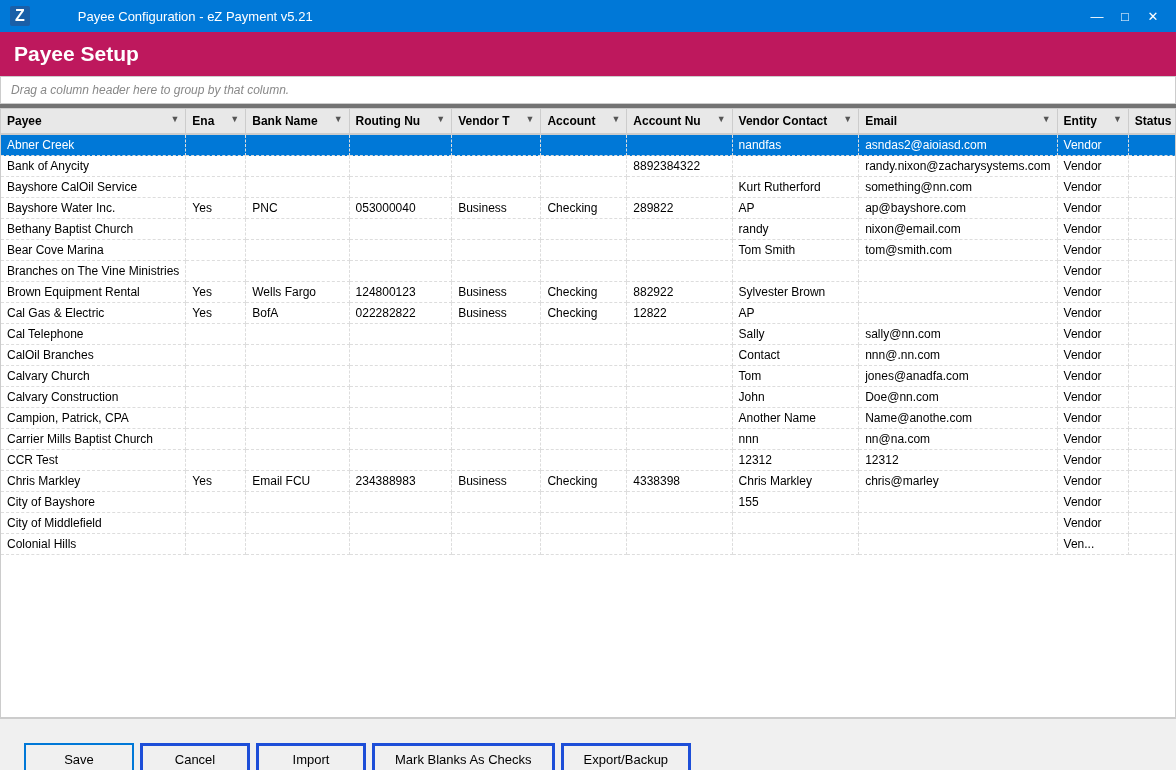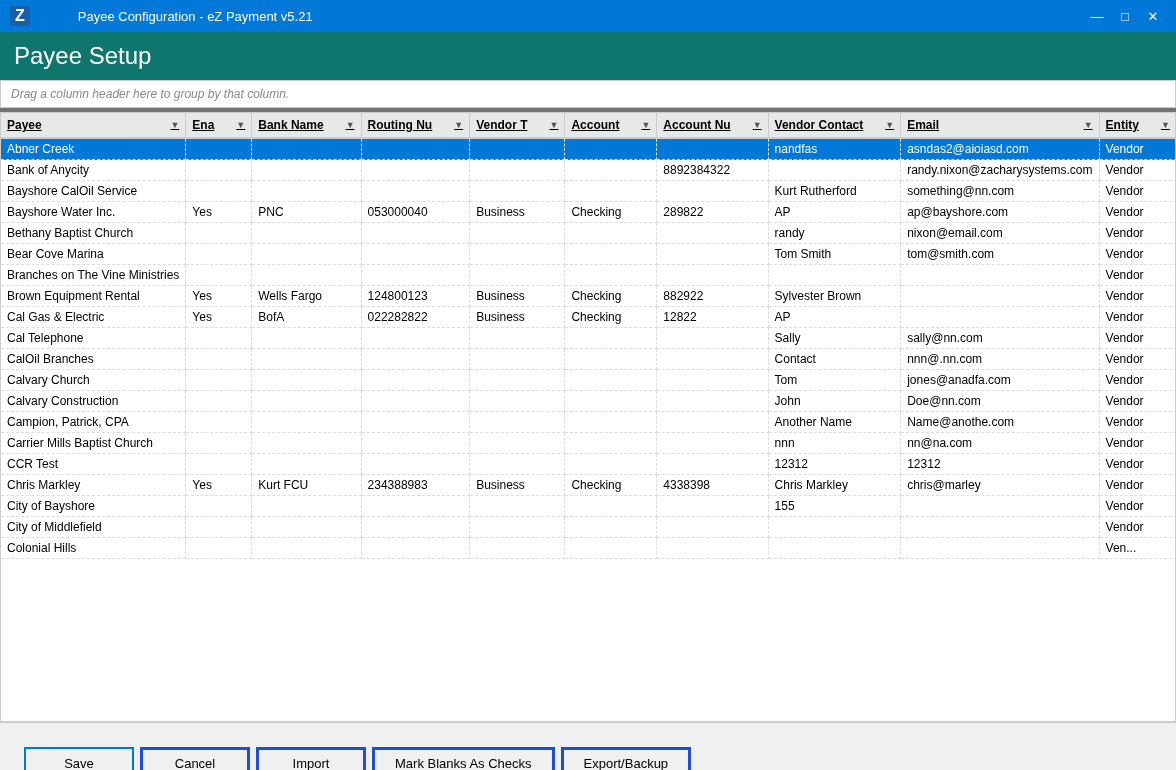--- a/index.html
+++ b/index.html
@@ -25,25 +25,25 @@
       width: 26px;
       height: 22px;
       cursor: pointer;
       font-size: 13px;
       display: flex;
       align-items: center;
       justify-content: center;
     }
 
     .header-bar {
-      background: #0f766e;
+      background: #be185d;
       color: white;
       padding: 10px 14px;
-      font-size: 24px;
-      font-weight: 400;
+      font-size: 21px;
+      font-weight: 700;
     }
 
     .main-content {
       background: #737373;
       height: calc(770px - 32px - 46px - 50px);
       display: flex;
       flex-direction: column;
     }
 
     .group-bar {
@@ -83,23 +83,22 @@
       border-right: 1px solid #ccc;
       white-space: nowrap;
       font-weight: 600;
       background: #e8e8e8;
       user-select: none;
       cursor: pointer;
     }
 
     th .col-header {
       display: flex;
-      align-items: center;
-      gap: 22px;
-      text-decoration: underline;
+      align-items: flex-start;
+      gap: 16px;
     }
 
     th .filter-icon {
       font-size: 9px;
       color: #555;
       margin-left: auto;
     }
 
     td {
       padding: 3px 6px;
@@ -432,21 +431,21 @@
             <td></td>
             <td></td>
             <td>12312</td>
             <td>12312</td>
             <td>Vendor</td>
             <td></td>
           </tr>
           <tr>
             <td>Chris Markley</td>
             <td>Yes</td>
-            <td>Kurt FCU</td>
+            <td>Email FCU</td>
             <td>234388983</td>
             <td>Business</td>
             <td>Checking</td>
             <td>4338398</td>
             <td>Chris Markley</td>
             <td>chris@marley</td>
             <td>Vendor</td>
             <td></td>
           </tr>
           <tr>

